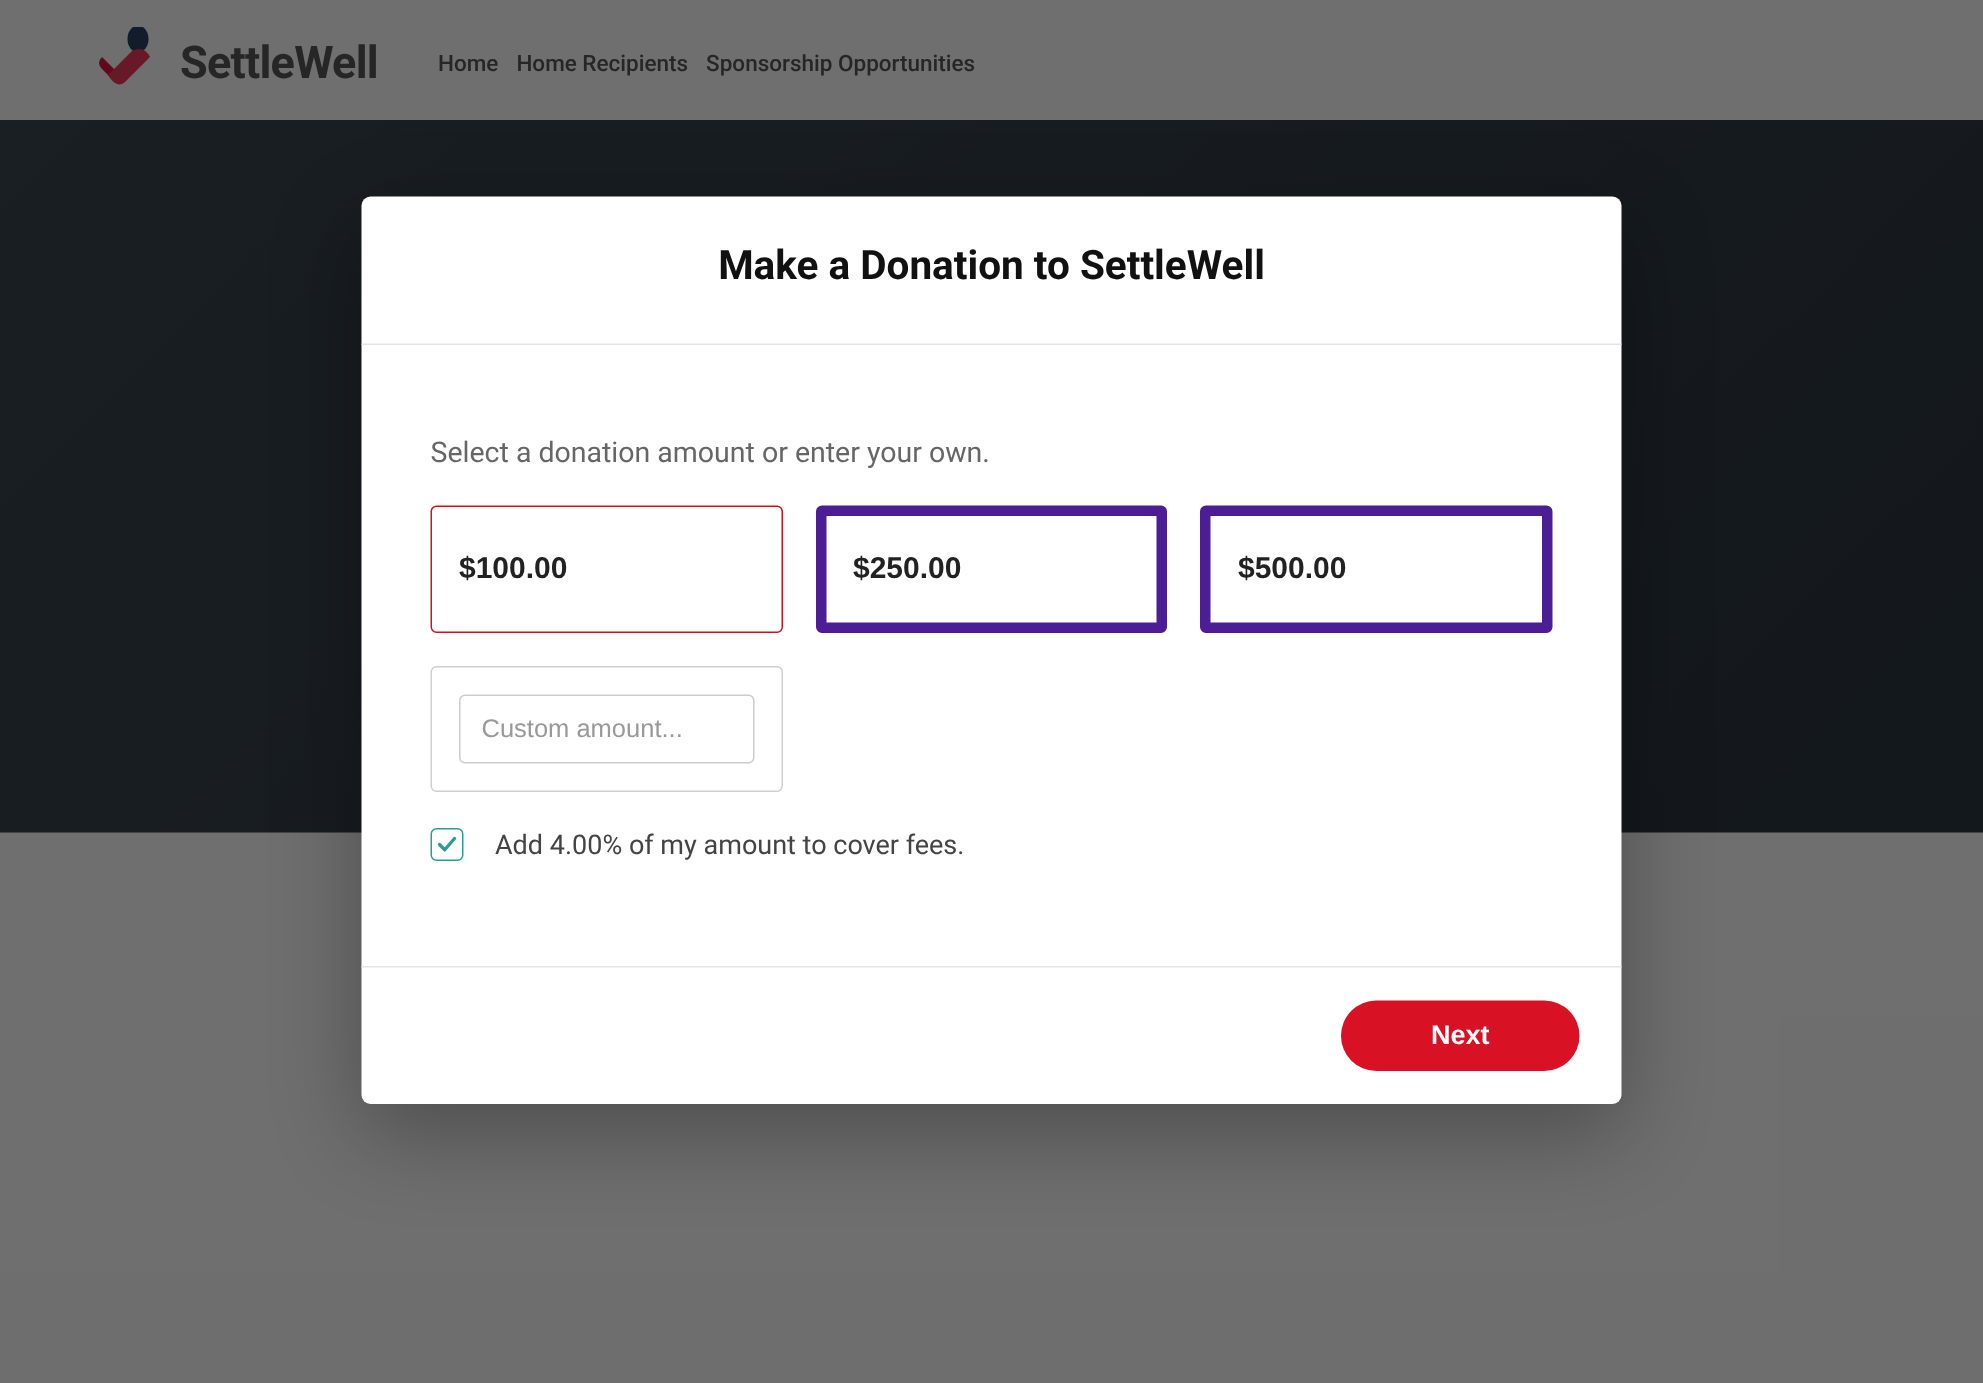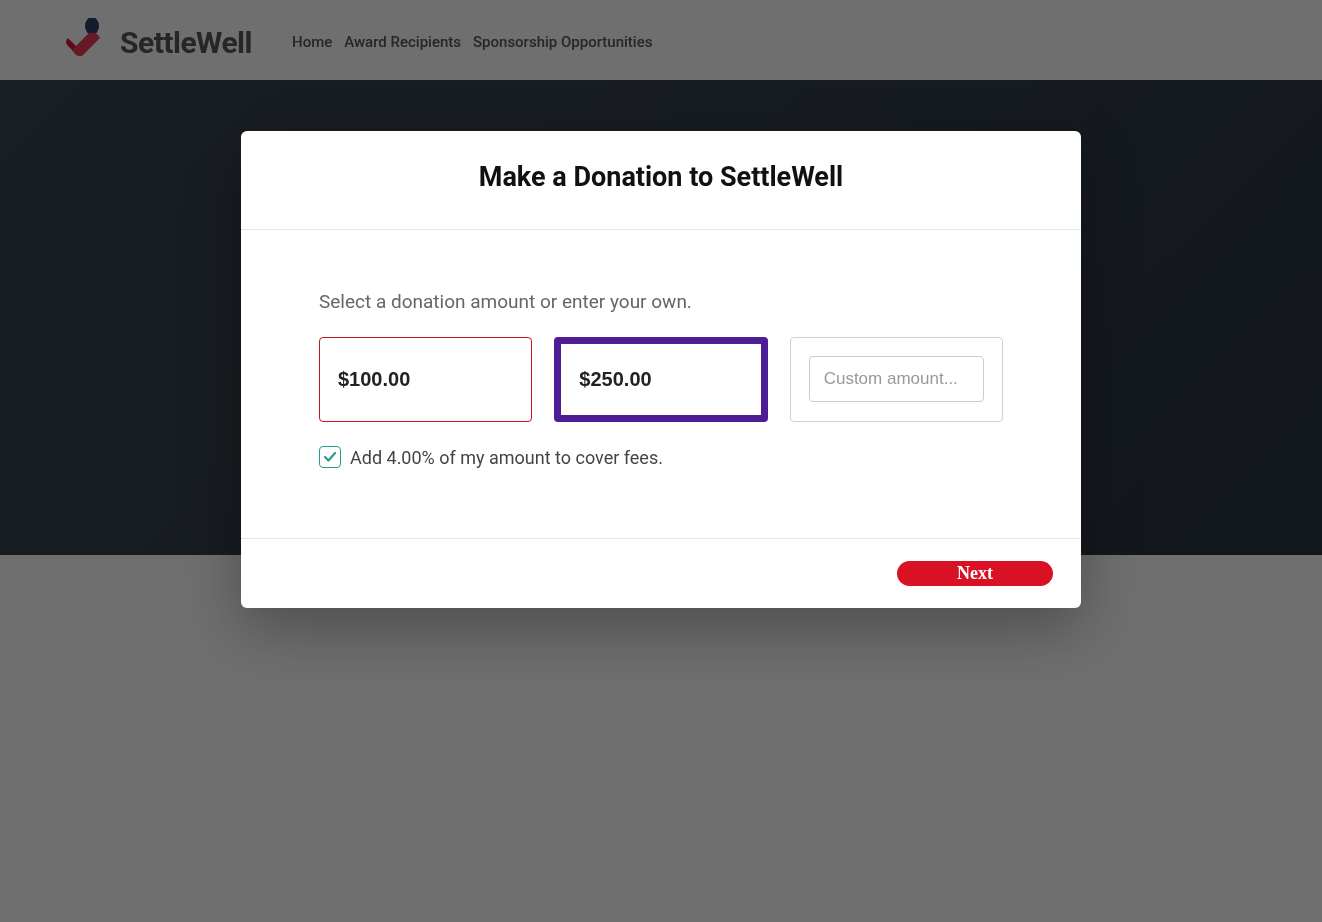--- a/index.html
+++ b/index.html
@@ -118,21 +118,21 @@
       margin-bottom: 10px;
     }
     
     .modal-subtitle {
       font-size: 22px;
       color: #777;
       font-weight: 400;
     }
     
     .modal-body {
-      padding: 60px 78px 70px;
+      padding: 60px 46px 70px;
     }
     
     .instruction {
       font-size: 19px;
       color: #666;
       margin-bottom: 24px;
     }
     
     .amount-grid {
       display: grid;
@@ -174,21 +174,21 @@
       color: #333;
     }
     
     .custom-amount-input::placeholder {
       color: #999;
     }
     
     .fee-row {
       display: flex;
       align-items: center;
-      gap: 9px;
+      gap: 21px;
     }
     
     .checkbox {
       width: 22px;
       height: 22px;
       border: 1.5px solid #2a9d8f;
       border-radius: 4px;
       display: flex;
       align-items: center;
       justify-content: center;
@@ -211,46 +211,45 @@
       border-top: 1px solid #e5e5e5;
       display: flex;
       justify-content: flex-end;
     }
     
     .next-btn {
       background: #d81224;
       color: #fff;
       border: none;
       border-radius: 30px;
-      padding: 2px 60px;
+      padding: 13px 60px;
       font-size: 18px;
       font-weight: 600;
       cursor: pointer;
-      font-family: Liberation Serif, serif;
     }
   </style>
 </head>
 <body>
 
 <div class="backdrop">
   <div class="header-bg">
     <div class="header">
       <div class="logo">
         <div class="logo-icon">
           <svg viewBox="0 0 48 48">
             <ellipse cx="32" cy="8" rx="7" ry="9" fill="#2a3f5f"></ellipse>
             <path d="M 8 28 Q 4 24 8 20 L 24 36 Q 20 40 16 36 Z" fill="#d81240"></path>
             <path d="M 12 32 L 28 16 Q 36 12 40 20 L 24 36 Q 18 42 12 32 Z" fill="#e73958"></path>
           </svg>
         </div>
         <span class="brand-text">SettleWell</span>
       </div>
       <nav class="nav">
         <a class="nav-link">Home</a>
-        <a class="nav-link">Award Recipients</a>
+        <a class="nav-link">Home Recipients</a>
         <a class="nav-link">Sponsorship Opportunities</a>
       </nav>
     </div>
   </div>
 
   <div class="hero-bg"></div>
 
   <div class="below-section">
     
     
@@ -264,20 +263,21 @@
   <div class="modal-header">
     <h2 class="modal-title">Make a Donation to SettleWell</h2>
   </div>
 
   <div class="modal-body">
     <p class="instruction">Select a donation amount or enter your own.</p>
 
     <div class="amount-grid">
       <button class="amount-option selected">$100.00</button>
       <button class="amount-option">$250.00</button>
+      <button class="amount-option">$500.00</button>
       <div class="custom-amount-wrap">
         <input class="custom-amount-input" placeholder="Custom amount..." style="">
       </div>
     </div>
 
     <div class="fee-row">
       <div class="checkbox">
         <svg class="checkmark" viewBox="0 0 14 14">
           <path d="M 2 7 L 5.5 10.5 L 12 3" fill="none" stroke="#2a9d8f" stroke-width="2.2" stroke-linecap="round" stroke-linejoin="round"></path>
         </svg>

